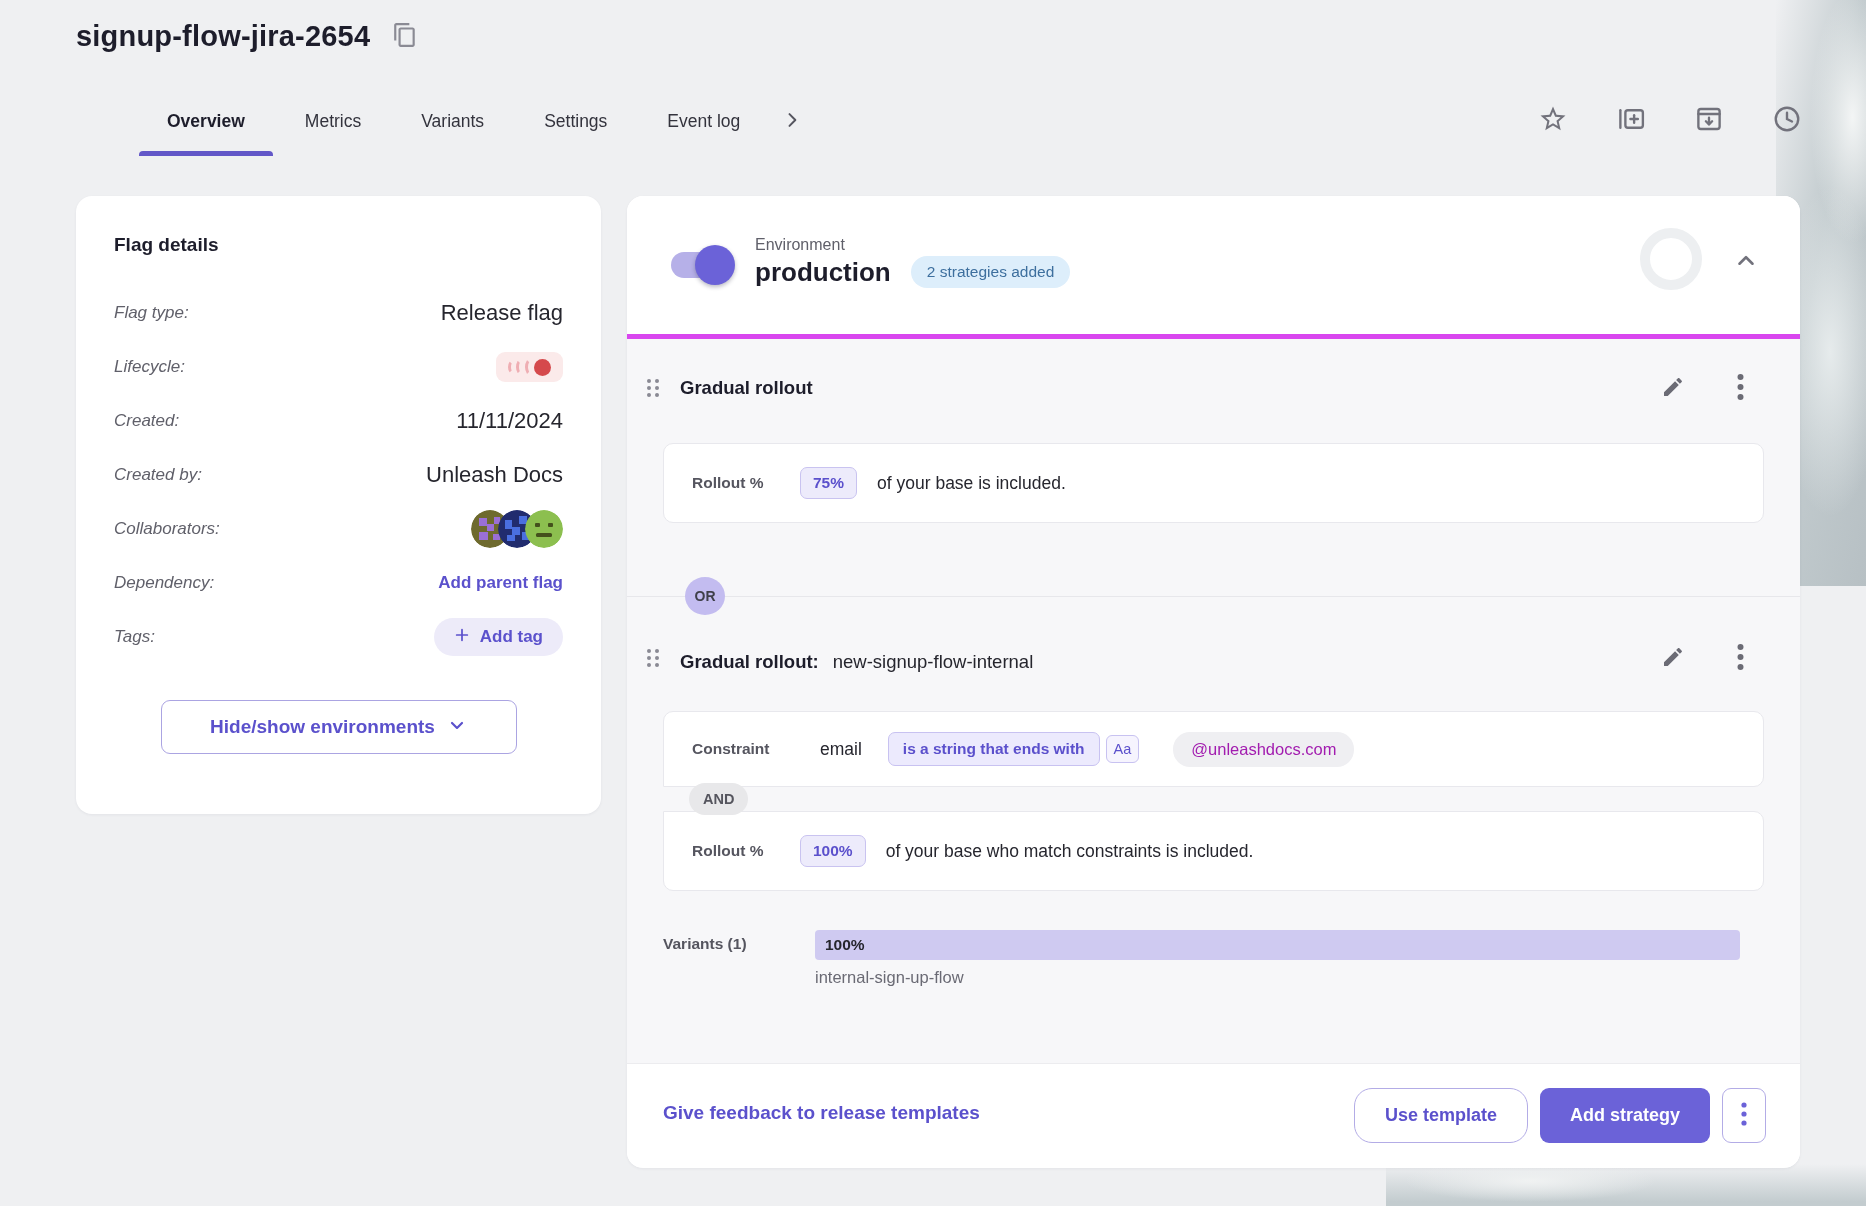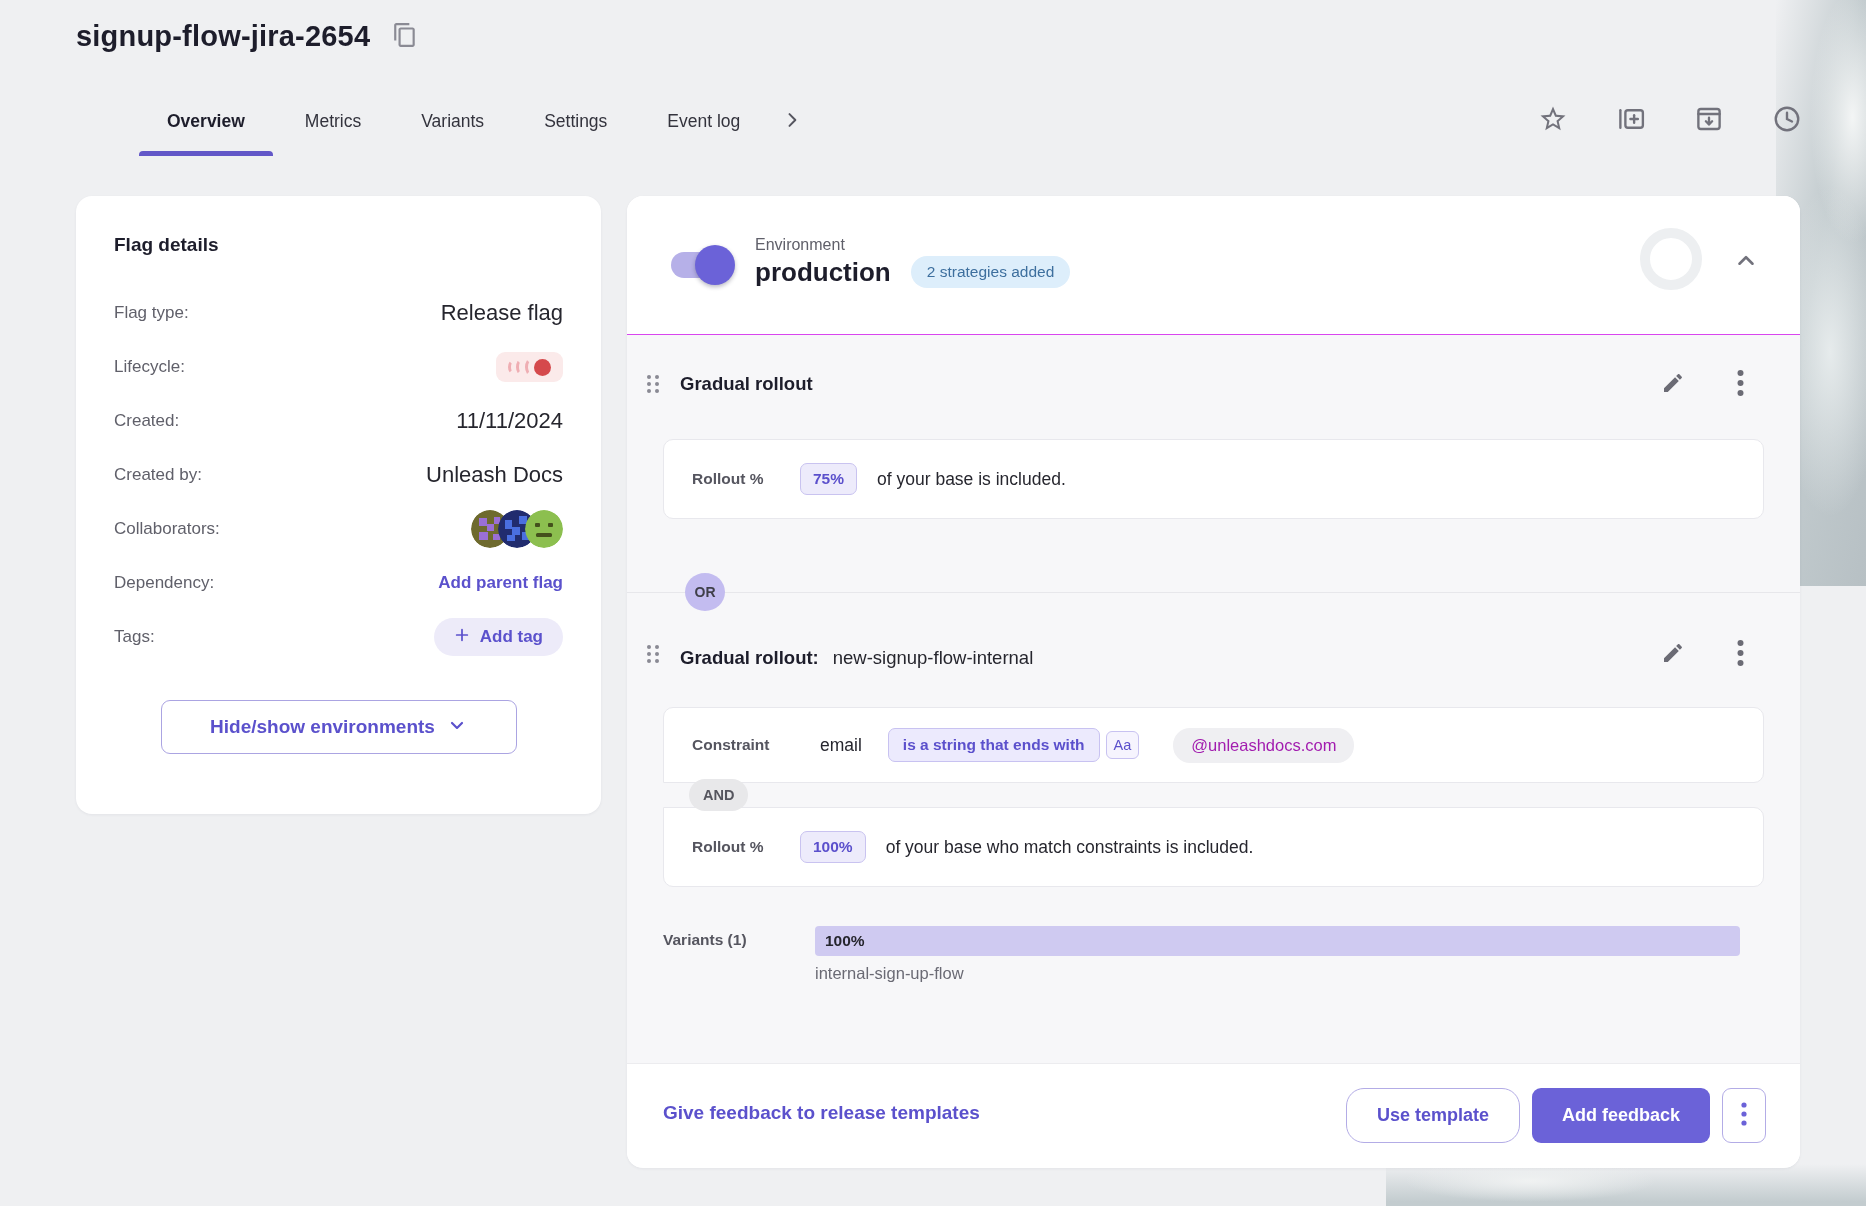--- a/index.html
+++ b/index.html
@@ -42,21 +42,21 @@
          background:#6257c8; border-radius:4px 4px 0 0; }
   .tab-more { margin-left:8px; }
 
   .toolbar-icons { position:absolute; top:100px; left:1534px; display:flex; gap:40px; z-index:2; }
 
   
   .panel { background:#fff; border-radius:16px; box-shadow:0 1px 3px rgba(40,40,60,.06); z-index:1; }
   .flag-panel { left:76px; top:196px; width:525px; height:618px; padding:38px; }
   .flag-heading { font-size:19px; font-weight:700; color:#1d1d2b; margin-bottom:30px; }
   .flag-row { display:flex; align-items:center; justify-content:space-between; min-height:54px; }
-  .flag-label { font-size:17px; color:#60606a; }
+  .flag-label { font-size:17px; color:#60606a;font-style:italic; }
   .flag-value { font-size:22px; color:#26262e; }
   .link-purple { color:#5b51cc; font-weight:700; text-decoration:none; font-size:17px; cursor:pointer; background:none; border:none; font-family:inherit; }
 
   .lifecycle-pill { background:#fbeaea; border-radius:9px; height:30px; padding:0 12px; display:inline-flex; align-items:center; gap:2px; }
   .lc-arc { display:inline-block; border:3px solid transparent; border-left:3px solid #efaeb3; border-radius:50%; }
   .lc-arc.a1 { width:10px; height:14px; }
   .lc-arc.a2 { width:11px; height:16px; margin-left:-4px; }
   .lc-arc.a3 { width:12px; height:18px; margin-left:-4px; }
   .lc-dot { width:17px; height:17px; border-radius:50%; background:#d5494c; margin-left:-5px; }
 
@@ -78,21 +78,21 @@
   .toggle .knob { position:absolute; right:-6px; top:-7px; width:40px; height:40px; border-radius:50%;
     background:#6b62d8; box-shadow:0 2px 4px rgba(30,30,60,.3); }
   .env-title-block { position:absolute; left:128px; top:40px; }
   .env-eyebrow { font-size:16px; color:#60606a; }
   .env-row2 { display:flex; align-items:center; gap:20px; margin-top:2px; }
   .env-name { font-size:26px; font-weight:700; color:#1d1d2b; }
   .env-badge { background:#ddeefb; color:#3d6f9e; font-size:15.5px; border-radius:16px; padding:7px 16px; }
   .env-donut { position:absolute; left:1013px; top:32px; width:62px; height:62px; border-radius:50%; border:10px solid #edeff1; }
   .env-collapse { position:absolute; left:1102px; top:48px; }
 
-  .strategies-body { position:relative; height:730px; background:#f7f7f9; border-top:1px solid #d946ef; border-bottom:1px solid #ececef; }
+  .strategies-body { position:relative; height:730px; background:#f7f7f9; border-top:5px solid #d946ef; border-bottom:1px solid #ececef; }
   .strategy-header { position:absolute; display:flex; align-items:center; gap:14px; }
   .strategy-title { font-size:18.5px; font-weight:700; color:#1d1d2b; }
   .strategy-subtitle { font-size:18.5px; color:#26262e; }
   .hdr-icons { position:absolute; display:flex; gap:44px; align-items:center; }
 
   .card { position:absolute; left:36px; width:1101px; background:#fff; border:1px solid #e8e8ed; border-radius:10px; display:flex; align-items:center; }
   .card-label { font-size:15.5px; font-weight:700; color:#55555f; width:108px; margin-left:28px; }
   .chip { display:inline-block; background:#edebfb; border:1px solid #c9c3f0; border-radius:7px;
     color:#5b50cc; font-weight:700; font-size:15.5px; padding:6px 12px; }
   .card-text { font-size:17.5px; color:#26262e; margin-left:20px; }
@@ -411,21 +411,21 @@
         <span>100%</span>
       </div>
       <span class="variant-name">internal-sign-up-flow</span>
     </div>
   </div>
 
   <div class="env-footer">
     <button class="link-purple feedback-link">Give feedback to release templates</button>
     <div class="footer-btns">
       <button class="btn-outline">Use template</button>
-      <button class="btn-primary">Add feedback</button>
+      <button class="btn-primary">Add strategy</button>
       <button class="btn-kebab">
         <span>
           <svg width="6" height="24" viewBox="0 0 6 24" fill="#6b62d8">
               <circle cx="3" cy="3" r="2.6"></circle>
               <circle cx="3" cy="12" r="2.6"></circle>
               <circle cx="3" cy="21" r="2.6"></circle>
             </svg>
         </span>
       </button>
     </div>

